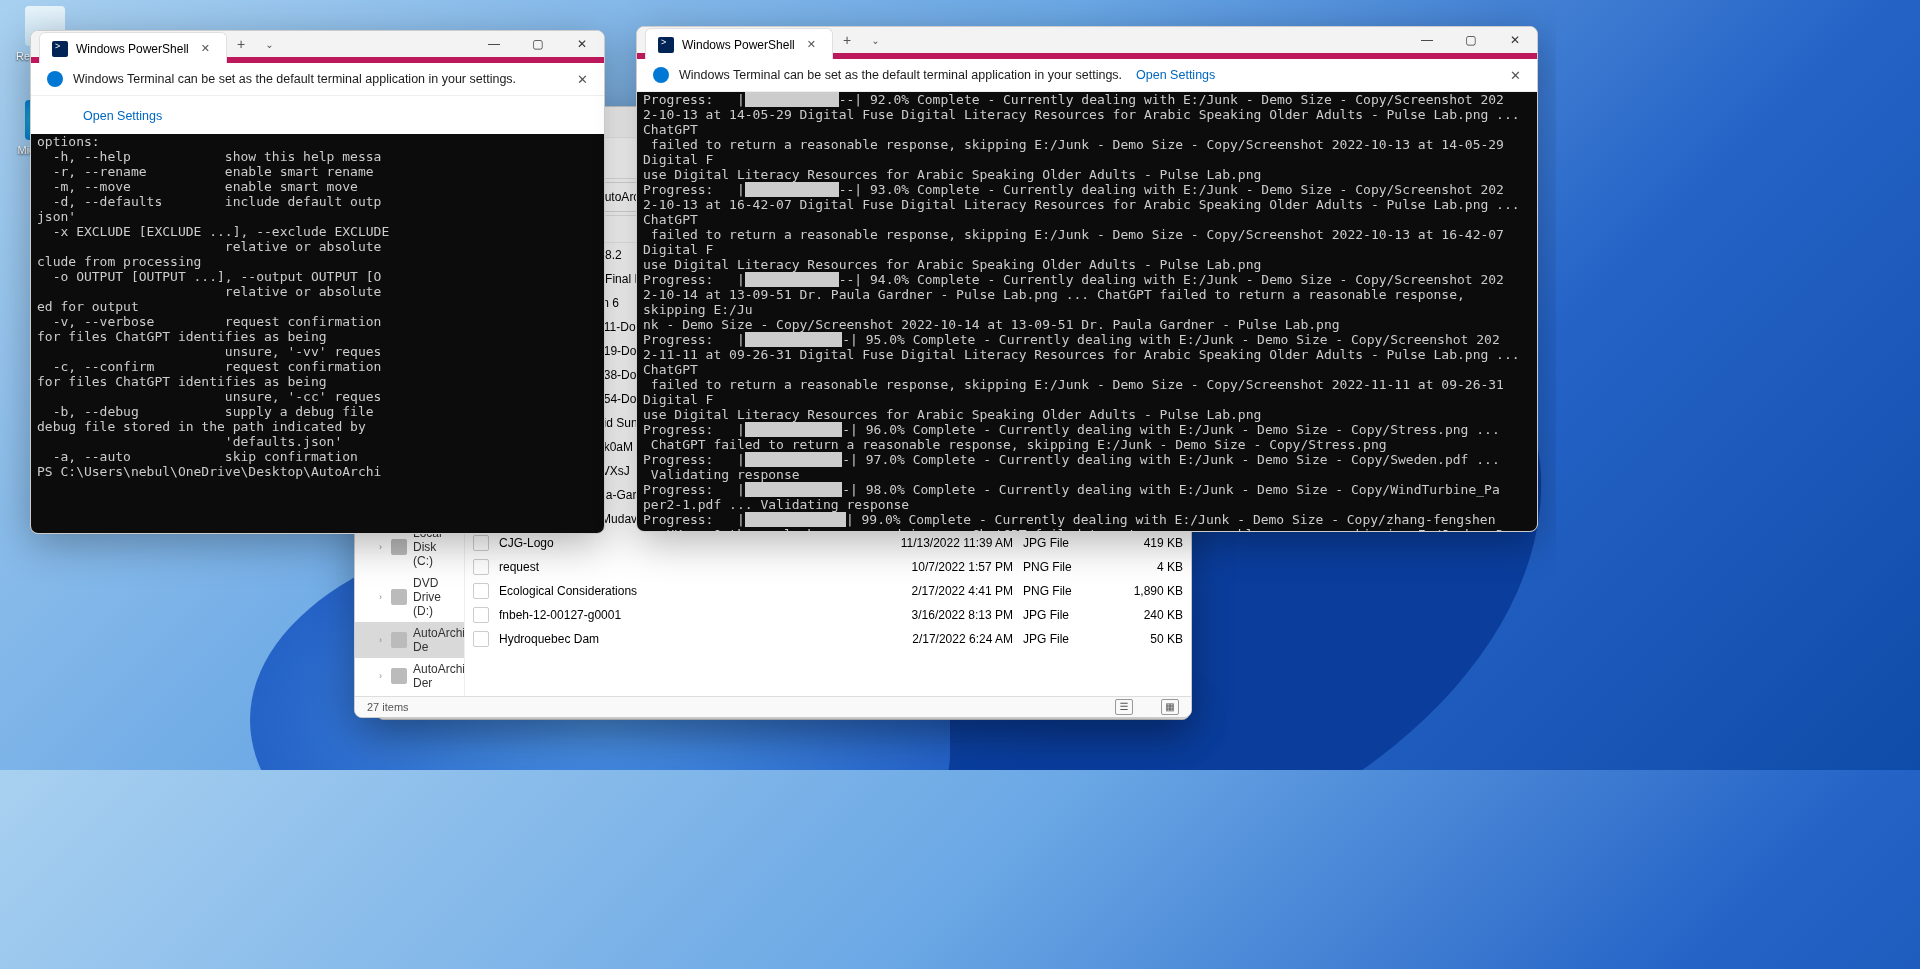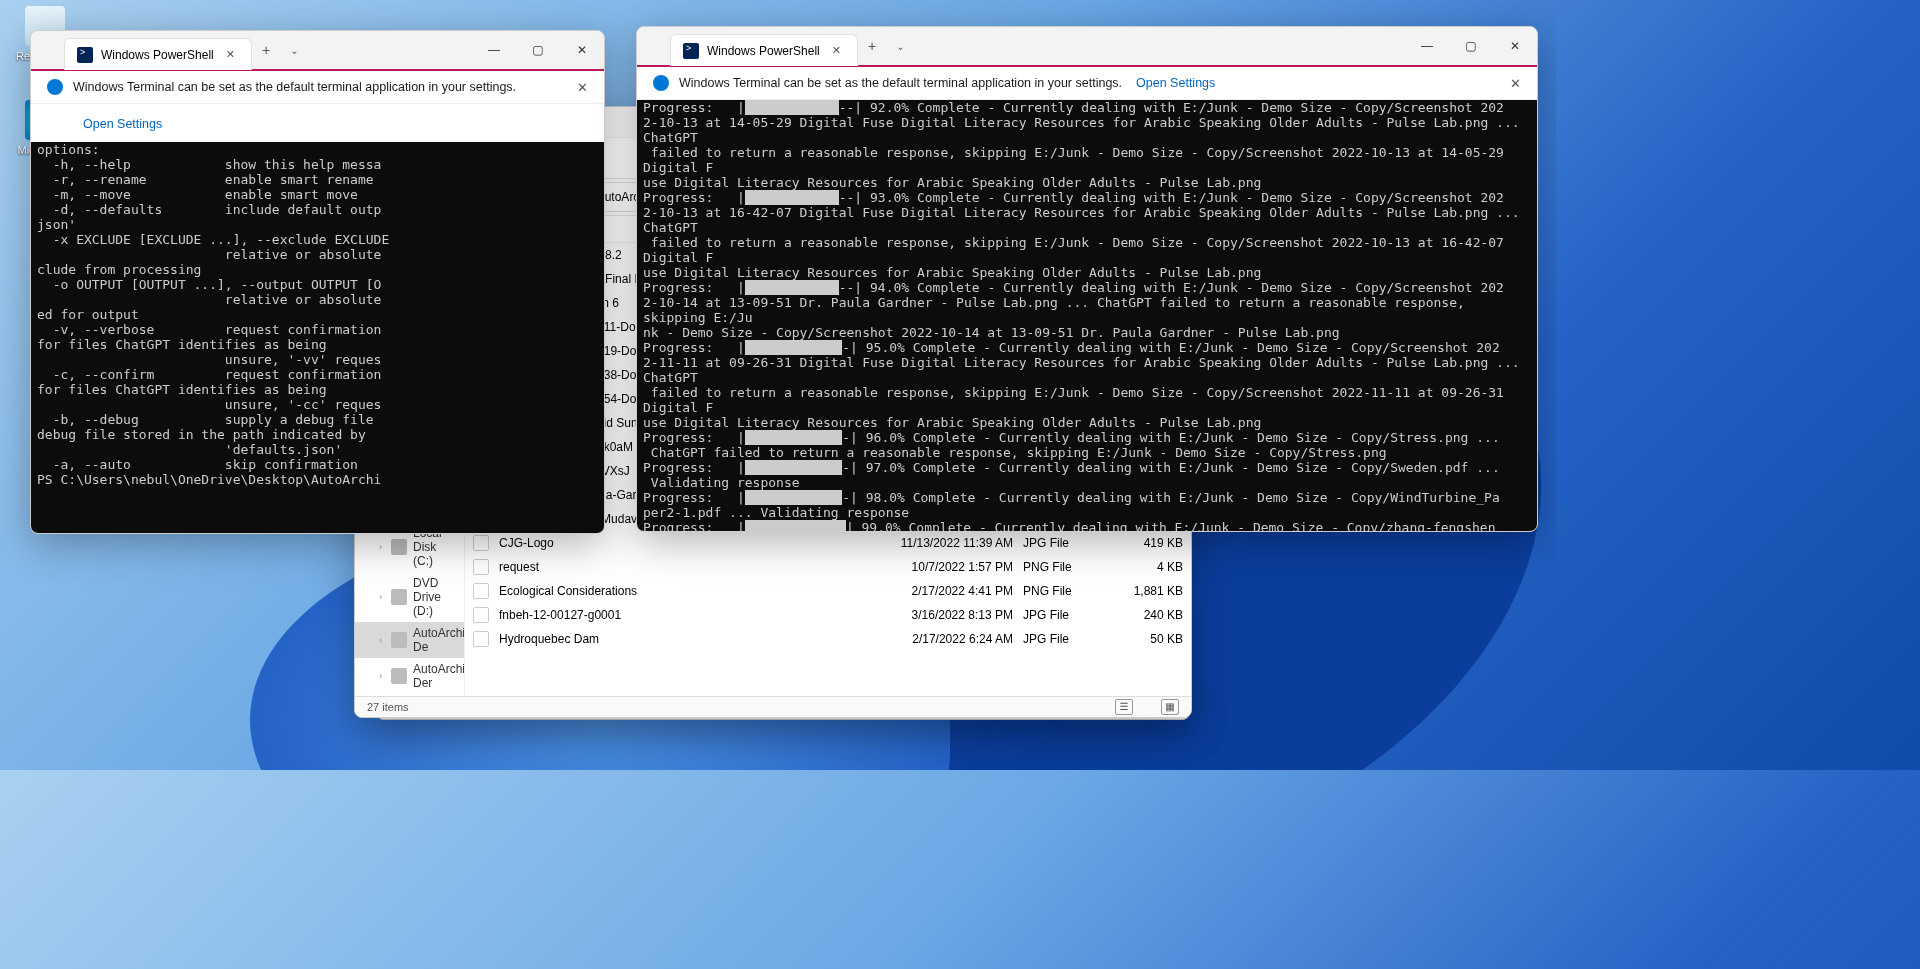--- a/index.html
+++ b/index.html
@@ -3,21 +3,21 @@
 <meta charset="utf-8">
 <style>
   * { box-sizing: border-box; margin: 0; padding: 0; font-family: "Segoe UI", sans-serif; }
   body { width: 1556px; height: 770px; background: linear-gradient(135deg, #a8d0f0 0%, #6ba8e5 40%, #2563c7 70%, #0f4ba8 100%); position: relative; overflow: hidden; }
   .wave { position: absolute; width: 900px; height: 600px; background: radial-gradient(ellipse at top left, #1e5bc7 0%, #0a3d9c 60%); border-radius: 50% 40% 60% 50%; right: 0; bottom: -100px; transform: rotate(-15deg); z-index: 0; }
   .wave2 { position: absolute; width: 700px; height: 400px; background: radial-gradient(ellipse, #4a90e2 0%, #2563c7 70%); border-radius: 60% 40% 50% 60%; left: 250px; bottom: -150px; z-index: 0; }
   .desktop-icon { position: absolute; width: 70px; text-align: center; color: white; font-size: 11px; text-shadow: 0 1px 2px rgba(0,0,0,0.8); z-index: 1; }
   .desktop-icon .ico { width: 40px; height: 40px; margin: 0 auto 4px; border-radius: 4px; }
 
   .window { position: absolute; background: #fff; border-radius: 8px; box-shadow: 0 10px 40px rgba(0,0,0,0.3); overflow: hidden; z-index: 5; border: 1px solid #ccc; }
-  .titlebar { height: 40px; background: #f3f3f3; display: flex; align-items: center; border-bottom: 2px solid #be185d; padding-left: 25px; }
+  .titlebar { height: 32px; background: #f3f3f3; display: flex; align-items: center; border-bottom: 6px solid #be185d; }
   .tab { display: flex; align-items: center; padding: 0 12px; height: 32px; background: #fff; border-radius: 6px 6px 0 0; margin-left: 8px; margin-top: 8px; font-size: 12px; gap: 8px; border: 1px solid #e0e0e0; border-bottom: none; }
   .tab .close-x { color: #555; font-size: 11px; padding: 2px 4px; }
   .tab-plus { padding: 6px 10px; color: #555; font-size: 14px; }
   .tab-chevron { padding: 6px 10px; color: #555; font-size: 10px; }
   .win-controls { margin-left: auto; display: flex; }
   .win-controls div { width: 44px; height: 40px; display: flex; align-items: center; justify-content: center; font-size: 12px; color: #333; }
   .infobar { display: flex; align-items: center; gap: 10px; padding: 8px 16px; background: #fff; border-bottom: 1px solid #eee; font-size: 12.5px; color: #1a1a1a; }
   .infobar .info-icon { width: 16px; height: 16px; border-radius: 50%; background: #0078d4; }
   .infobar .close-info { margin-left: auto; color: #555; font-size: 13px; cursor: pointer; }
   .open-settings-row { padding: 10px 16px 10px 52px; }
@@ -301,21 +301,21 @@
             <span class="c1">request</span>
             <span class="c2">10/7/2022 1:57 PM</span>
             <span class="c3">PNG File</span>
             <span class="c4">4 KB</span>
           </div>
           <div class="row">
             <span class="fico img"></span>
             <span class="c1">Ecological Considerations</span>
             <span class="c2">2/17/2022 4:41 PM</span>
             <span class="c3">PNG File</span>
-            <span class="c4">1,881 KB</span>
+            <span class="c4">1,890 KB</span>
           </div>
           <div class="row">
             <span class="fico img"></span>
             <span class="c1">fnbeh-12-00127-g0001</span>
             <span class="c2">3/16/2022 8:13 PM</span>
             <span class="c3">JPG File</span>
             <span class="c4">240 KB</span>
           </div>
           <div class="row">
             <span class="fico img"></span>

